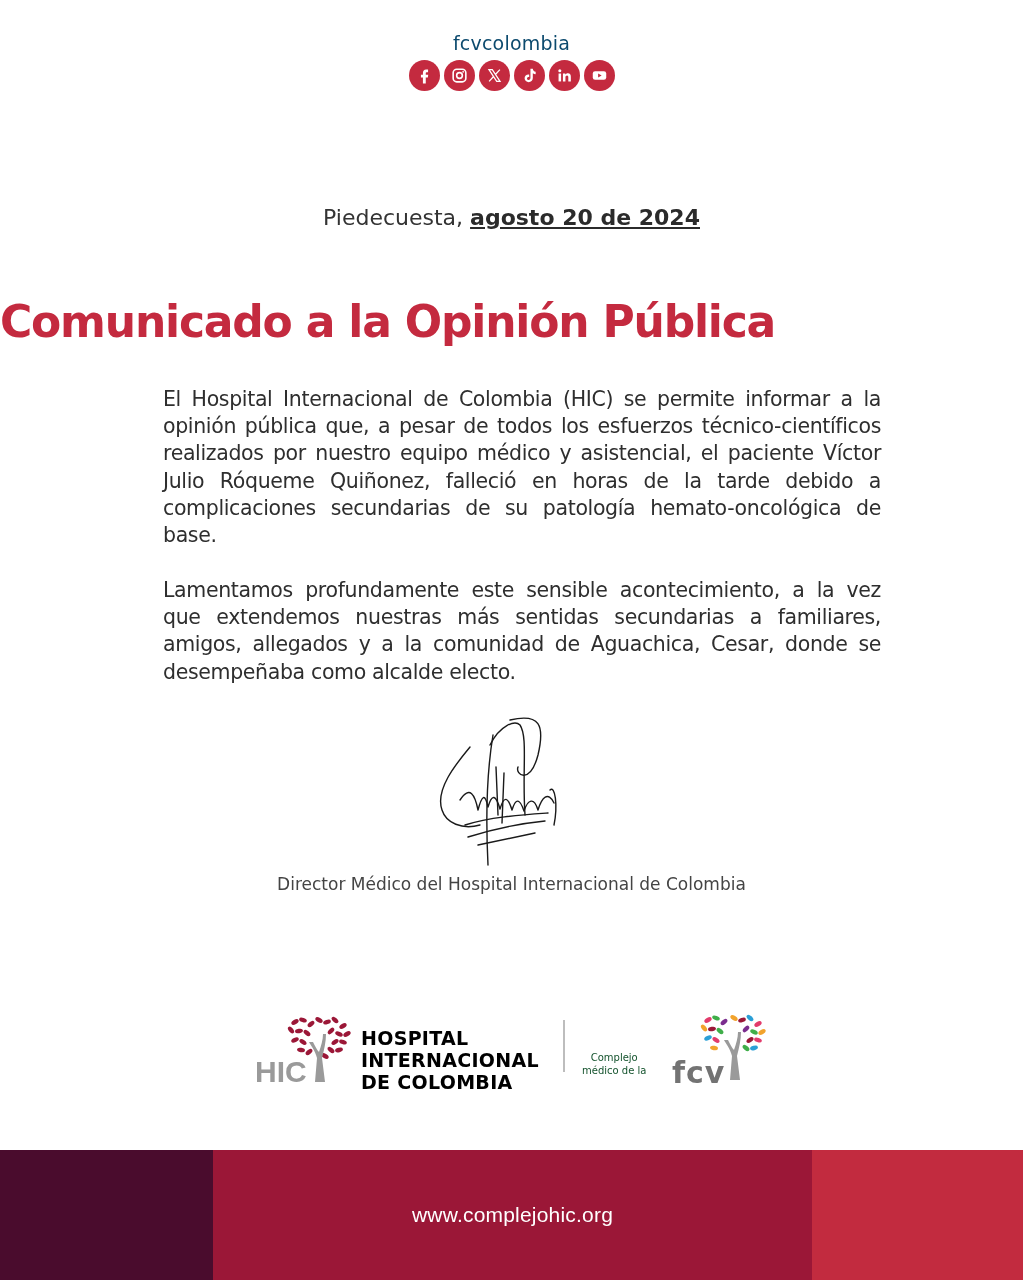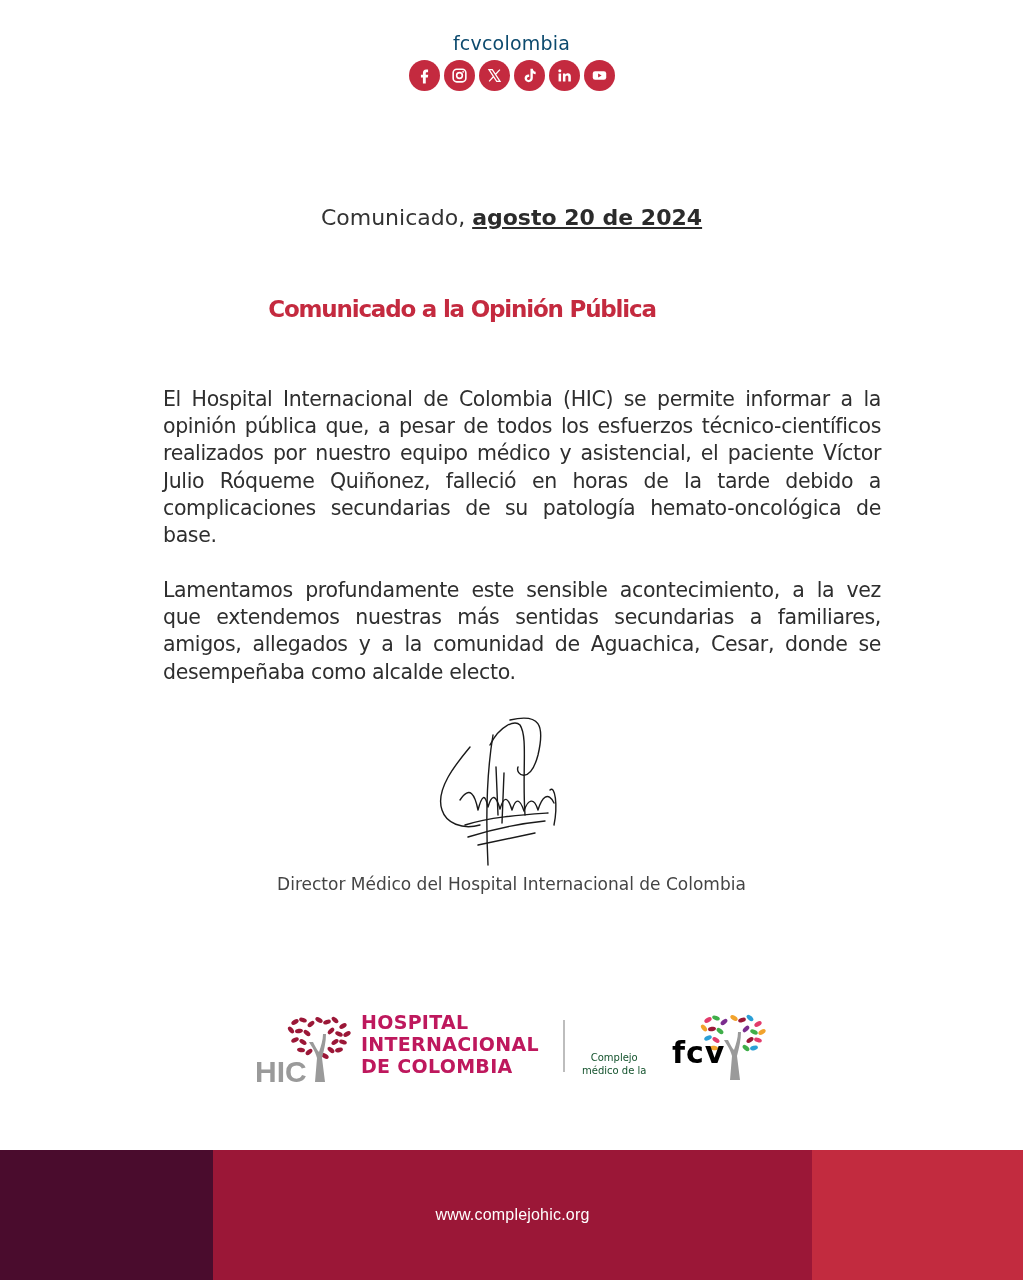--- a/index.html
+++ b/index.html
@@ -8,45 +8,45 @@
 
     .header { position: absolute; top: 30px; left: 0; width: 1023px; text-align: center; }
     .brand-handle { font-size: 19px; color: #0c4a6e; letter-spacing: 0.2px; line-height: 26px; }
     .social-row { display: flex; justify-content: center; gap: 4px; margin-top: 4px; }
     .social-icon { width: 31px; height: 31px; border-radius: 50%; background: #c42a3f; display: flex; align-items: center; justify-content: center; color: #fff; }
     .social-icon svg { width: 19px; height: 19px; }
 
     .dateline { position: absolute; top: 205px; left: 0; width: 1023px; text-align: center; font-size: 22px; color: #333; }
     .dateline .date-bold { font-weight: bold; color: #2b2b2b; text-decoration: underline; }
 
-    .title { position: absolute; top: 296px; left: 0; width: 924px; text-align: center; font-size: 23px; font-weight: bold; color: #c42a3f; letter-spacing: -1.2px; }
+    .title { position: absolute; top: 296px; left: 0; width: 924px; text-align: left; font-size: 44px; font-weight: bold; color: #c42a3f; letter-spacing: -1.2px; }
 
     .body-text { position: absolute; left: 163px; width: 718px; font-size: 20.5px; line-height: 27.2px; text-align: justify; color: #2e2e2e; letter-spacing: -0.35px; }
     .para-1 { top: 386px; }
     .para-2 { top: 577px; }
 
     .signature { position: absolute; top: 715px; left: 430px; width: 140px; height: 160px; }
 
     .signer { position: absolute; top: 873px; left: 0; width: 1023px; text-align: center; }
     .signer-name { font-size: 17px; font-weight: bold; color: #333; line-height: 24px; }
     .signer-role { font-size: 17px; color: #444; line-height: 22px; }
 
     .logos { position: absolute; top: 1008px; left: 0; width: 1023px; height: 80px; }
     .hic-logo { position: absolute; left: 255px; top: 4px; width: 100px; height: 72px; text-align: right; }
-    .hic-name { position: absolute; left: 361px; top: 3px; font-size: 19px; font-weight: bold; color: #be185d; line-height: 22px; letter-spacing: 0.3px; }
+    .hic-name { position: absolute; left: 361px; top: 19px; font-size: 19px; font-weight: bold; color: #000000; line-height: 22px; letter-spacing: 0.3px; }
     .logo-divider { position: absolute; left: 563px; top: 12px; width: 2px; height: 52px; background: #bdbdbd; }
     .fcv-sub { position: absolute; left: 582px; top: 43px; font-size: 10px; color: #14532d; line-height: 13px; text-align: center; }
     .fcv-logo { position: absolute; left: 668px; top: 2px; width: 105px; height: 72px; }
-    .fcv-word { position: absolute; left: 672px; top: 30px; font-size: 30px; font-weight: bold; color: #000000; letter-spacing: 1px; line-height: 30px; }
+    .fcv-word { position: absolute; left: 672px; top: 50px; font-size: 30px; font-weight: bold; color: #737373; letter-spacing: 1px; line-height: 30px; }
 
     .footer { position: absolute; top: 1150px; left: 0; width: 1023px; height: 130px; display: flex; }
     .footer-left { width: 213px; height: 130px; background: #4a0c2d; }
     .footer-mid { width: 599px; height: 130px; background: #9b1737; display: flex; align-items: center; justify-content: center; }
     .footer-right { width: 211px; height: 130px; background: #c22b3f; }
-    .footer-url { color: #ffffff; font-size: 16px; font-family: "Liberation Sans", sans-serif; letter-spacing: 0.2px; }
+    .footer-url { color: #ffffff; font-size: 21px; font-family: "Liberation Sans", sans-serif; letter-spacing: 0.2px; }
   </style>
 </head>
 <body>
 
 <div class="header">
   <div class="brand-handle">fcvcolombia</div>
   <div class="social-row">
     <span class="social-icon">
       <svg viewBox="0 0 24 24">
           <path fill="#fff" d="M14 8h2.5V4.5H14c-2.5 0-4 1.7-4 4.2V11H7.5v3.5H10V22h3.6v-7.5h2.6l.5-3.5h-3.1V9c0-.6.3-1 1-1z"></path>
@@ -79,21 +79,21 @@
     <span class="social-icon">
       <svg viewBox="0 0 24 24">
           <rect x="3.5" y="6.5" width="17" height="11" rx="3" fill="#fff"></rect>
           <path fill="#c42a3f" d="M10.3 9.4v5.2l4.4-2.6z"></path>
         </svg>
     </span>
   </div>
 </div>
 
 <div class="dateline">
-  <span>Comunicado, </span><span class="date-bold">agosto 20 de 2024</span>
+  <span>Piedecuesta, </span><span class="date-bold">agosto 20 de 2024</span>
 </div>
 
 <h1 class="title">Comunicado a la Opinión Pública</h1>
 
 <p class="body-text para-1">El Hospital Internacional de Colombia (HIC) se permite informar a la opinión pública que, a pesar de todos los esfuerzos técnico-científicos realizados por nuestro equipo médico y asistencial, el paciente Víctor Julio Róqueme Quiñonez, falleció en horas de la tarde debido a complicaciones secundarias de su patología hemato-oncológica de base.</p>
 <p class="body-text para-2">Lamentamos profundamente este sensible acontecimiento, a la vez que extendemos nuestras más sentidas secundarias a familiares, amigos, allegados y a la comunidad de Aguachica, Cesar, donde se desempeñaba como alcalde electo.</p>
 
 <div class="signature">
   <svg viewBox="0 0 140 160" width="140" height="160">
     <g fill="none" stroke="#1a1a1a" stroke-width="1.4" stroke-linecap="round" stroke-linejoin="round">

